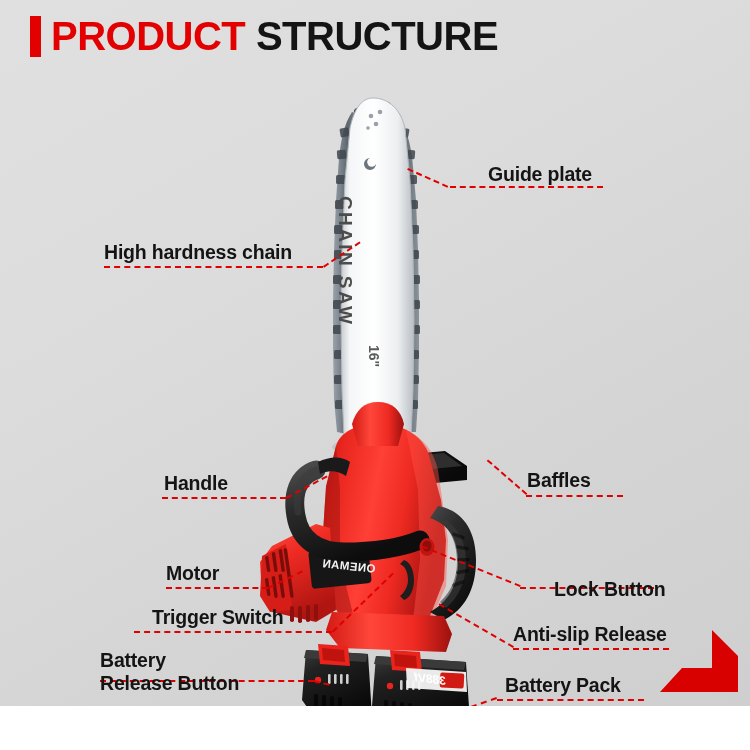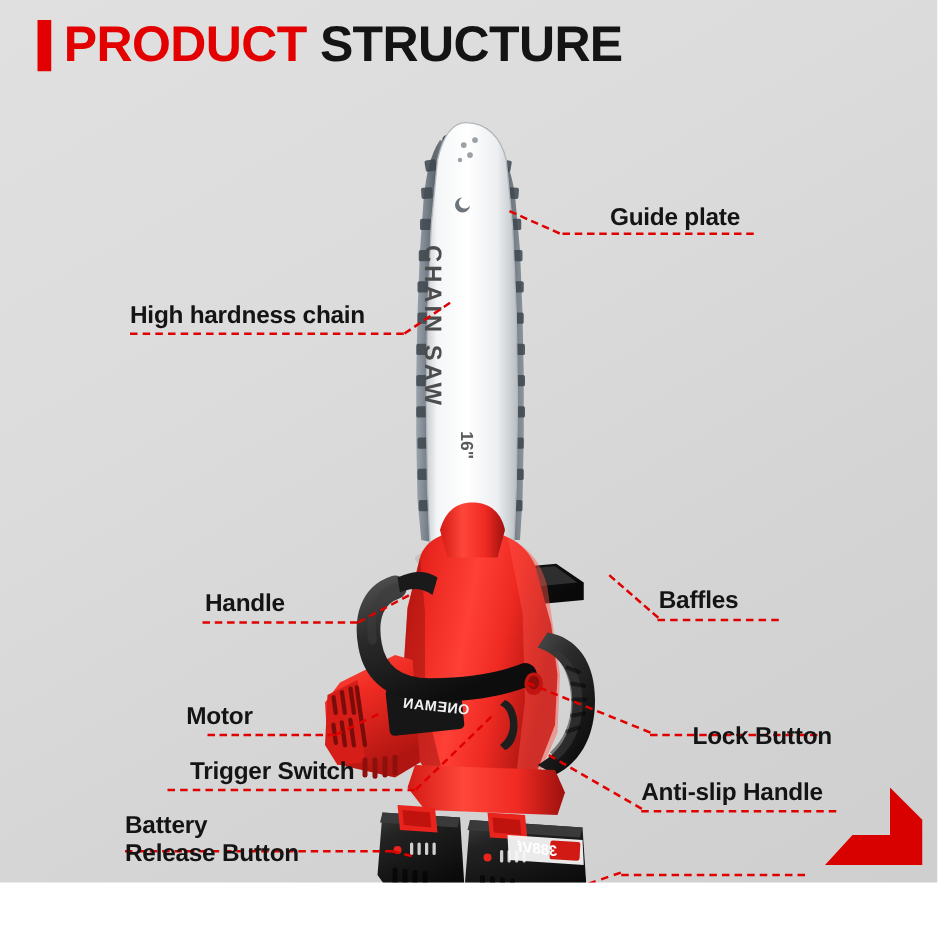--- a/index.html
+++ b/index.html
@@ -430,29 +430,30 @@
   <div class="leader-angle" style="left:497px; top:699px; width:38px; transform:rotate(161deg);"></div>
 
   <div class="callout" style="left:104px; top:241px;">High hardness chain</div>
 
   <div class="callout" style="left:488px; top:163px;">Guide plate</div>
 
   <div class="callout" style="left:164px; top:472px;">Handle</div>
 
   <div class="callout" style="left:527px; top:469px;">Baffles</div>
 
-  <div class="callout" style="left:149px; top:562px;">Motor</div>
+  <div class="callout" style="left:166px; top:562px;">Motor</div>
 
   <div class="callout" style="left:554px; top:562px;margin-top:16px;">Lock Button</div>
 
   <div class="callout" style="left:152px; top:606px;">Trigger Switch</div>
 
-  <div class="callout" style="left:513px; top:623px;">Anti-slip Handle</div>
+  <div class="callout" style="left:513px; top:623px;">Anti-slip Release</div>
 
   <div class="callout two-line" style="left:100px; top:649px;">Battery
 Release Button</div>
 
+  <div class="callout" style="left:505px; top:674px;">Battery Pack</div>
 
   <svg id="corner-arrow" viewBox="0 0 78 62">
     <path d="M52,0 L78,26 L78,62 L0,62 L22,38 L52,38 Z" fill="#d90000"></path>
   </svg>
 
 </div>
 
 </body></html>

